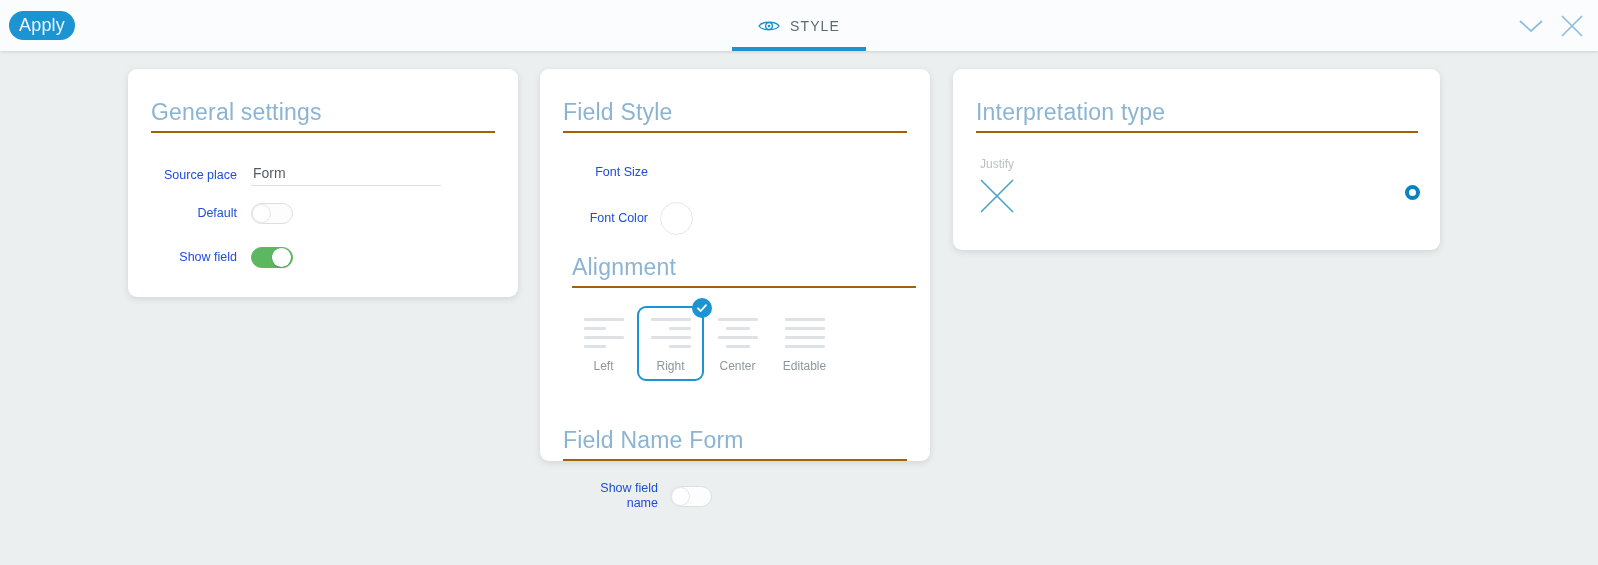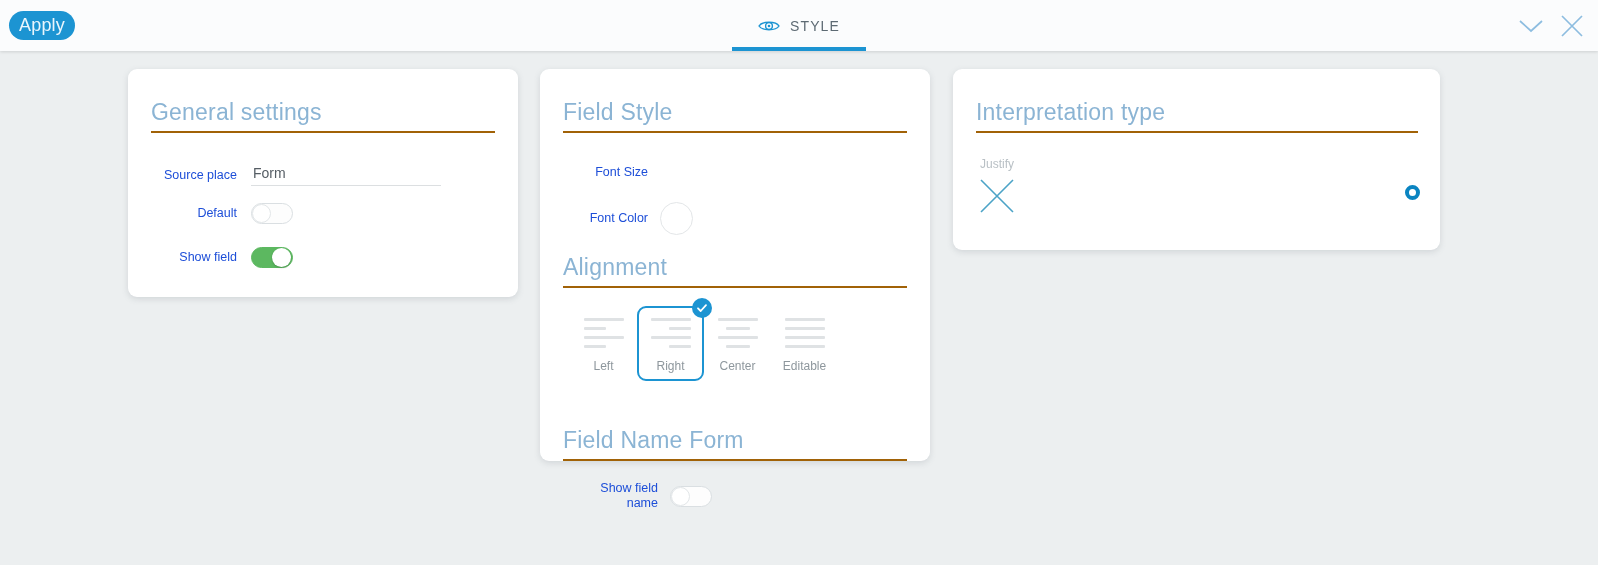--- a/index.html
+++ b/index.html
@@ -245,21 +245,21 @@
 
     <div class="row" style="position:absolute; left:23px; top:96px; width:344px;">
       <span class="field-label" style="width:85px;">Font Size</span>
     </div>
 
     <div class="row" style="position:absolute; left:23px; top:133px; width:344px;">
       <span class="field-label" style="width:85px;">Font Color</span>
       <span class="color-swatch" style="margin-left:12px;"></span>
     </div>
 
-    <div class="section-title" style="position:absolute; left:23px; top:185px; width:344px;">Alignment</div>
+    <div class="section-title" style="position:absolute; left:32px; top:185px; width:344px;">Alignment</div>
 
     <div class="align-group" id="align-group" style="position:absolute; left:30px; top:237px;">
         <div class="align-item">
           <div class="align-lines">
             <div class="ln" style="width: 100%;"></div>
             <div class="ln" style="width: 55%;"></div>
             <div class="ln" style="width: 100%;"></div>
             <div class="ln" style="width: 55%;"></div>
           </div>
           <div class="align-name">Left</div>

